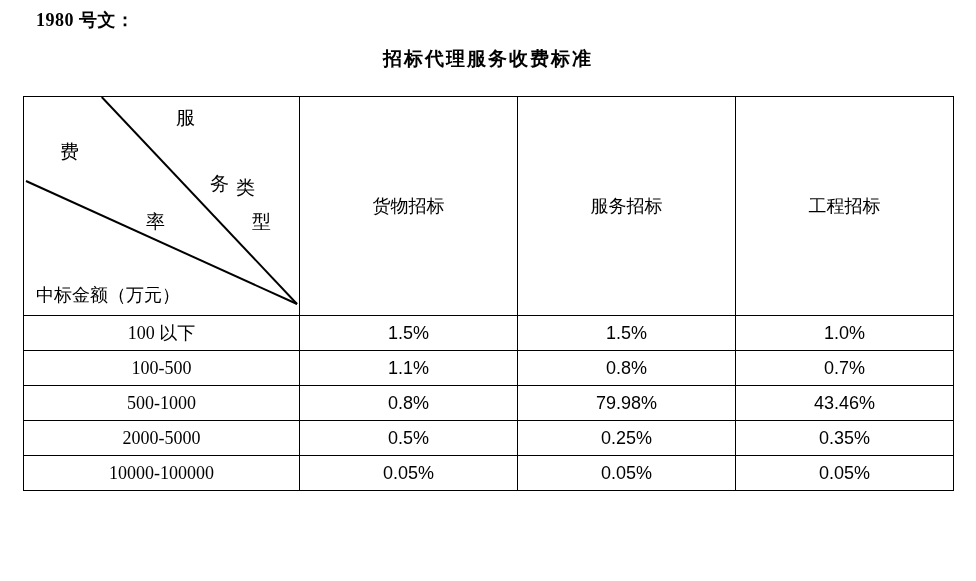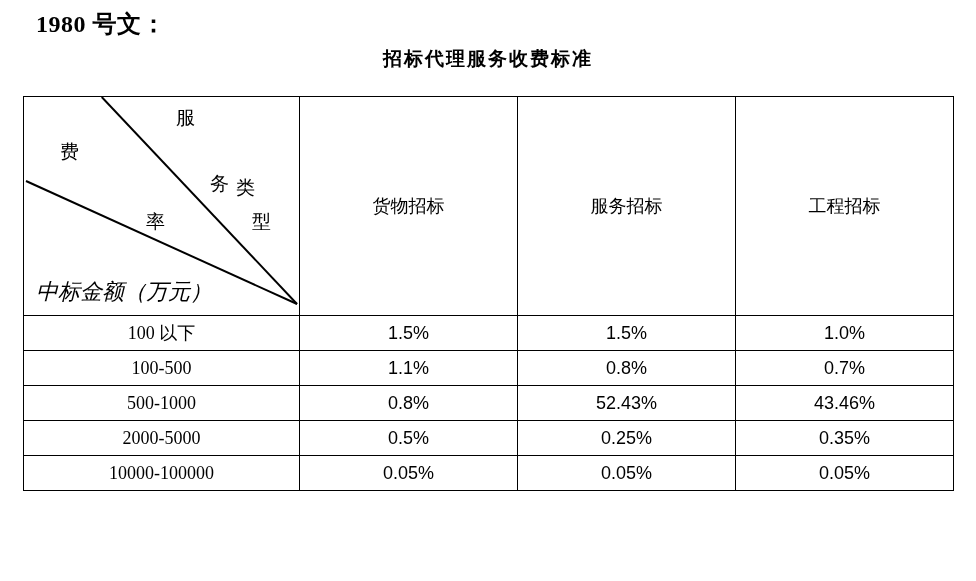--- a/index.html
+++ b/index.html
@@ -16,21 +16,21 @@
   }
   .page {
     position: relative;
     width: 976px;
     height: 581px;
   }
   .doc-ref {
     position: absolute;
     left: 36px;
     top: 8px;
-    font-size: 24px;
+    font-size: 18px;
     font-weight: bold;
     letter-spacing: 0.5px;
   }
   .doc-title {
     position: absolute;
     left: 0;
     top: 46px;
     width: 976px;
     text-align: center;
     font-size: 19px;
@@ -79,21 +79,21 @@
     font-weight: normal;
     white-space: nowrap;
   }
   .lbl-fee      { left: 36px;  top: 42px; }
   .lbl-rate     { left: 120px; top: 112st; }
   .lbl-rate     { left: 122px; top: 112px; }
   .lbl-service  { left: 152px; top: 8px; }
   .lbl-type1    { left: 186px; top: 74px; }
   .lbl-type2    { left: 212px; top: 78px; }
   .lbl-type3    { left: 228px; top: 112px; }
-  .lbl-amount   { left: 12px;  bottom: 8px; font-size: 22px; font-style: italic; }
+  .lbl-amount   { left: 12px;  bottom: 8px; font-size: 18px; }
 
   td.rowhead {
     height: 34px;
     font-size: 19px;
   }
   td.cell {
     height: 34px;
     font-size: 19px;
     font-family: "Liberation Sans", sans-serif;
   }
@@ -147,21 +147,21 @@
       </tr>
       <tr>
         <td class="rowhead">100-500</td>
         <td class="cell">1.1%</td>
         <td class="cell">0.8%</td>
         <td class="cell">0.7%</td>
       </tr>
       <tr>
         <td class="rowhead">500-1000</td>
         <td class="cell">0.8%</td>
-        <td class="cell">52.43%</td>
+        <td class="cell">79.98%</td>
         <td class="cell">43.46%</td>
       </tr>
       <tr>
         <td class="rowhead">2000-5000</td>
         <td class="cell">0.5%</td>
         <td class="cell">0.25%</td>
         <td class="cell">0.35%</td>
       </tr>
       <tr>
         <td class="rowhead">10000-100000</td>

